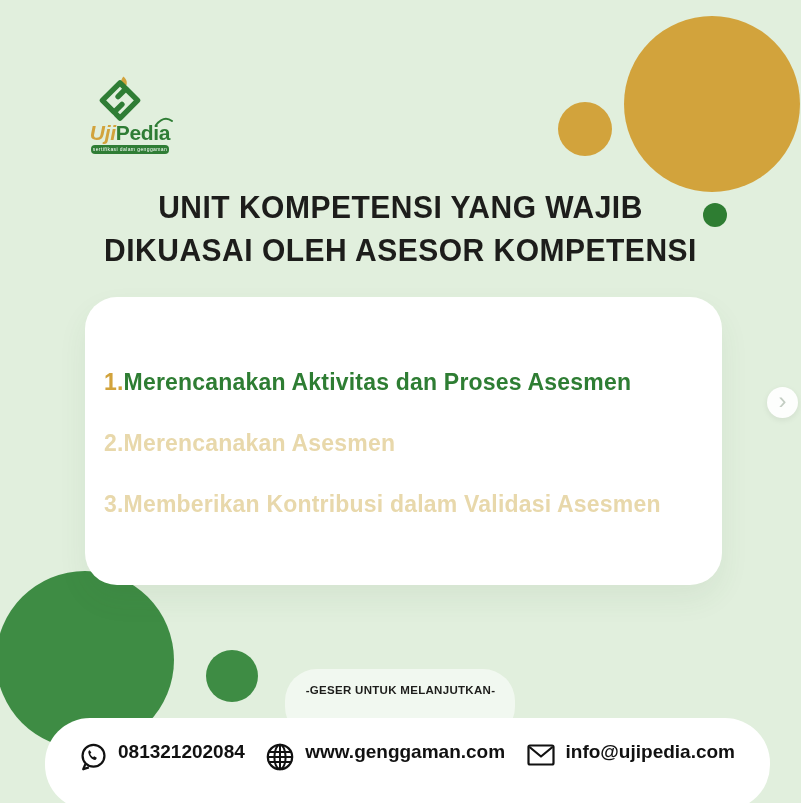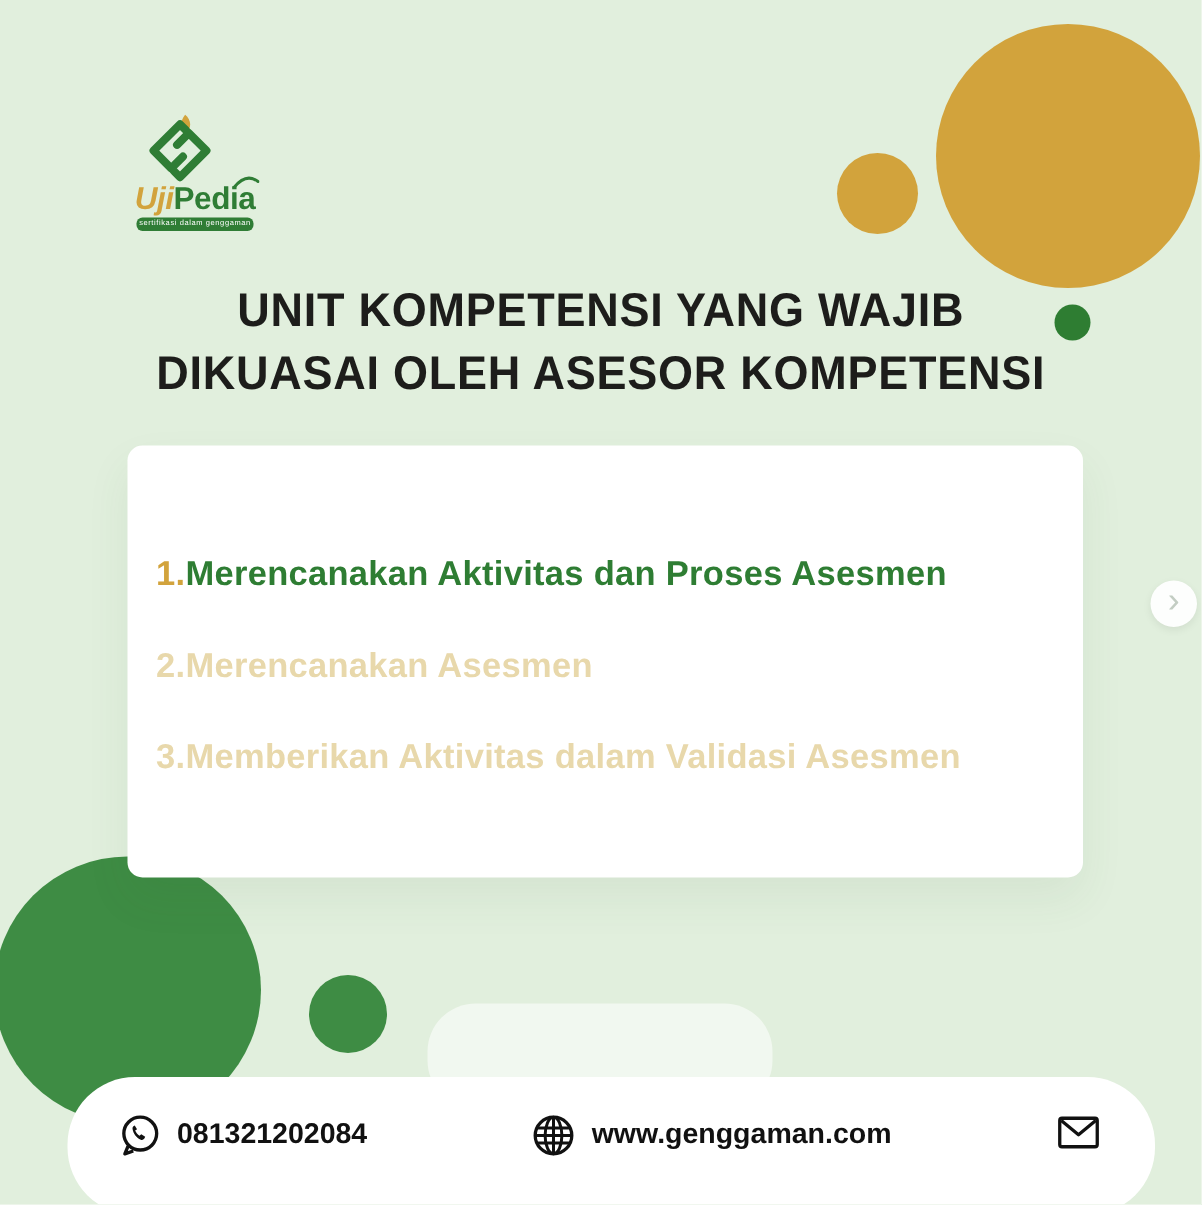--- a/index.html
+++ b/index.html
@@ -26,21 +26,21 @@
   }
 
   .title{
     position:absolute; top:189px; left:0; width:801px; text-align:center;
     color:#1d1d1b; font-weight:bold; font-size:30px; line-height:40px; letter-spacing:.5px;
     transform:scaleY(1.05);
   }
 
   .card{
     position:absolute; left:85px; top:297px; width:637px; height:288px;
-    background:#ffffff; border-radius:10px; box-shadow:0 14px 30px rgba(60,100,60,.07);
+    background:#ffffff; border-radius:32px; box-shadow:0 14px 30px rgba(60,100,60,.07);
     box-sizing:border-box; padding:71px 10px 0 19px;
   }
   .clist{list-style:none; margin:0; padding:0;}
   .citem{font-weight:bold; font-size:23px; line-height:28px; margin-bottom:33px; letter-spacing:.2px; white-space:nowrap;}
   .num-gold{color:#d2a33c;}
   .txt-green{color:#2e7d33;}
   .muted{color:#e8d8ab;}
 
   .next-btn{
     position:absolute; left:767px; top:387px; width:31px; height:31px; border-radius:50%;
@@ -58,21 +58,21 @@
     position:absolute; top:684px; left:0; width:801px; text-align:center;
     color:#1d1d1b; font-weight:bold; font-size:11.5px; letter-spacing:.3px;
   }
 
   .footer{
     position:absolute; left:45px; top:718px; width:725px; height:92px;
     background:#ffffff; border-radius:45px; box-sizing:border-box;
     display:flex; justify-content:space-between; align-items:flex-start;
     padding:23px 35px 0 33px;
   }
-  .contact{display:flex; align-items:center; gap:9px; color:#111111; font-weight:bold; font-size:19px; letter-spacing:0; cursor:pointer;}
+  .contact{display:flex; align-items:flex-start; gap:9px; color:#111111; font-weight:bold; font-size:19px; letter-spacing:0; cursor:pointer;}
   .contact svg{display:block;}
 </style>
 </head>
 <body>
 
 <div class="page">
 
   <div class="circle c-gold-lg"></div>
   <div class="circle c-gold-sm"></div>
   <div class="circle c-green-dot"></div>
@@ -101,30 +101,31 @@
 
   <div class="card">
     <ul class="clist">
       <li class="citem">
         <span class="num-gold">1.</span><span class="txt-green">Merencanakan Aktivitas dan Proses Asesmen</span>
       </li>
       <li class="citem muted">
         <span>2.</span><span>Merencanakan Asesmen</span>
       </li>
       <li class="citem muted">
-        <span>3.</span><span>Memberikan Aktivitas dalam Validasi Asesmen</span>
+        <span>3.</span><span>Memberikan Kontribusi dalam Validasi Asesmen</span>
       </li>
     </ul>
   </div>
 
   <div class="next-btn">
     <span>›</span>
   </div>
 
   <div class="swipe-pill"></div>
+  <div class="swipe-text">-GESER UNTUK MELANJUTKAN-</div>
 
   <div class="footer">
     <div class="contact">
       <svg width="31" height="31" viewBox="0 0 32 32">
         <circle cx="16" cy="15.2" r="11.3" fill="none" stroke="#111" stroke-width="2.3"></circle>
         <path d="M7.6 23.8 L5.4 29.2 L11.2 27.2" fill="none" stroke="#111" stroke-width="2.3" stroke-linejoin="round"></path>
         <path d="M12.2 9.6 c-1 .3 -1.7 1.3 -1.5 2.4 .55 3.3 2.7 6.1 5.7 7.4 1 .45 2.2 -.1 2.6 -1.1 l.4 -1 -2.7 -1.6 -1.2 1 c-1.3 -.9 -2.4 -2.2 -3 -3.6 l1.3 -.9 -1.6 -2.6 z" fill="#111"></path>
       </svg>
       <span>081321202084</span>
     </div>
@@ -134,16 +135,17 @@
         <ellipse cx="16" cy="16" rx="5.6" ry="12.2" fill="none" stroke="#111" stroke-width="2"></ellipse>
         <path d="M16 3.8 V28.2 M4.8 11 H27.2 M3.8 16 H28.2 M4.8 21 H27.2" fill="none" stroke="#111" stroke-width="2"></path>
       </svg>
       <span>www.genggaman.com</span>
     </div>
     <div class="contact">
       <svg width="32" height="28" viewBox="0 0 32 28">
         <rect x="3.5" y="4.5" width="25" height="19" rx="1.5" fill="none" stroke="#111" stroke-width="2.2"></rect>
         <path d="M4.5 6 L16 15.5 L27.5 6" fill="none" stroke="#111" stroke-width="2.2" stroke-linejoin="round"></path>
       </svg>
+      <span>info@ujipedia.com</span>
     </div>
   </div>
 
 </div>
 
 </body></html>

